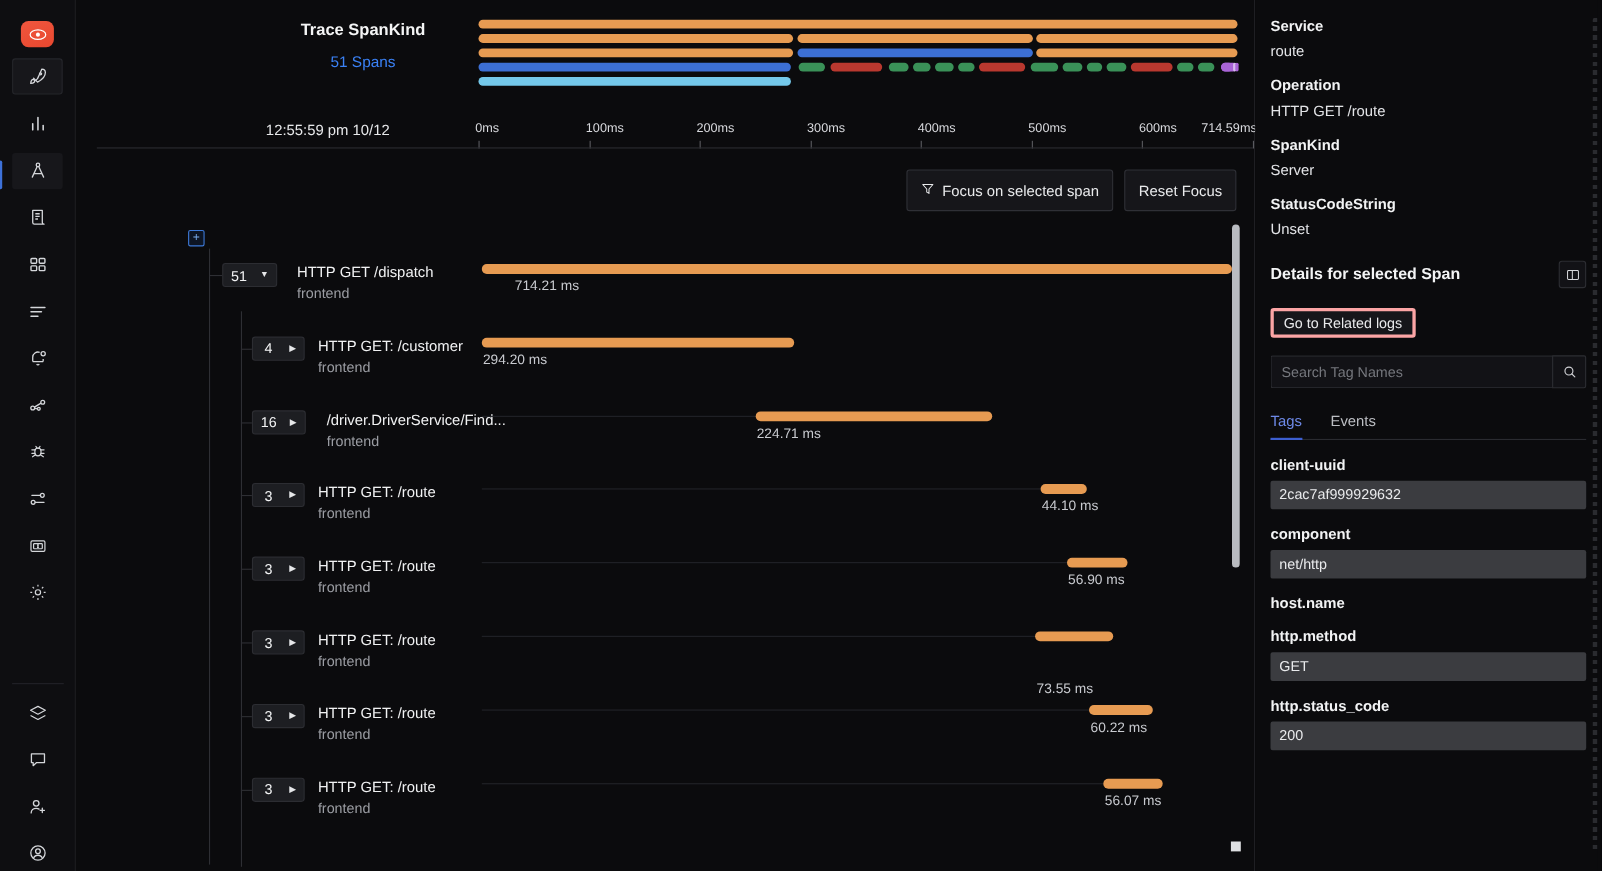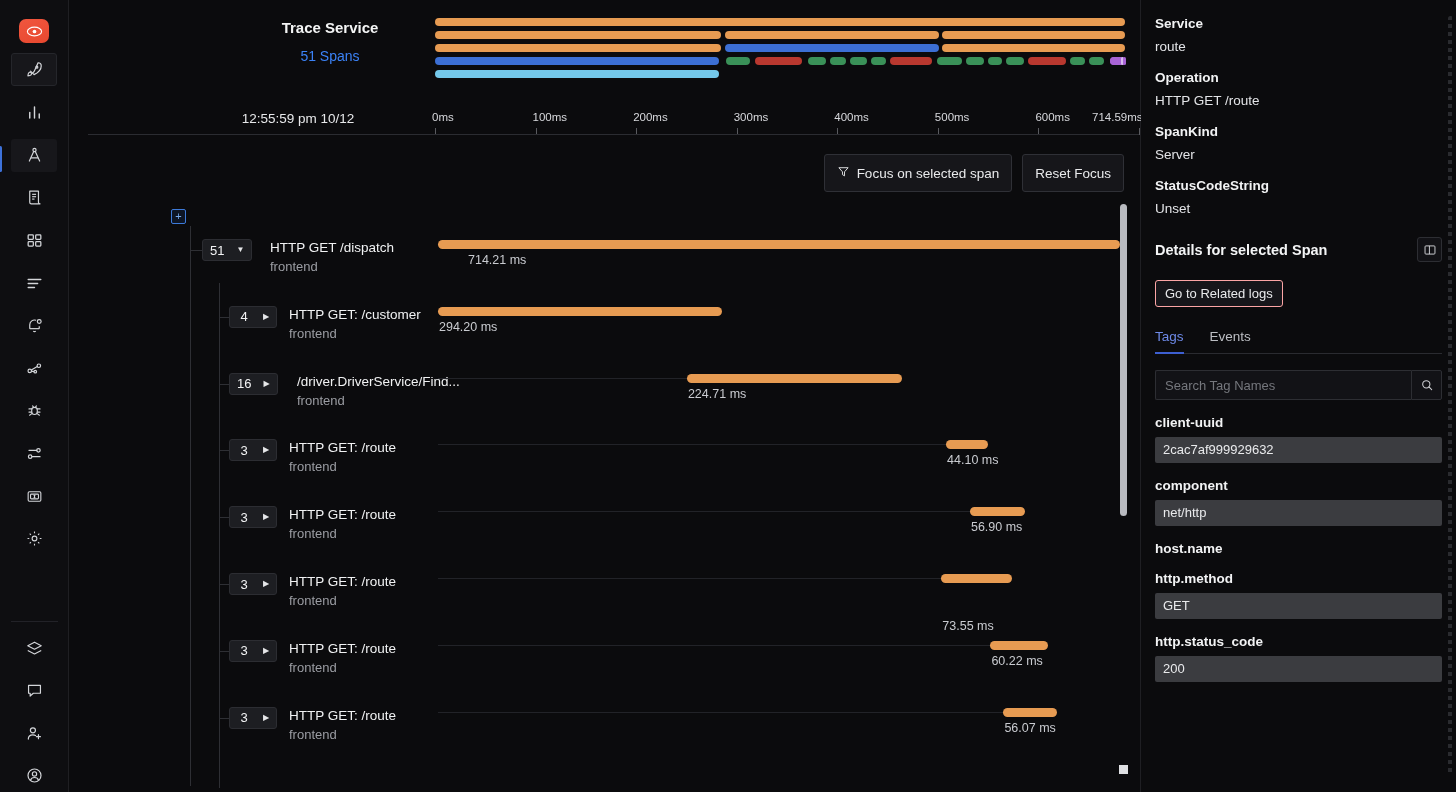--- a/index.html
+++ b/index.html
@@ -135,21 +135,21 @@
   #collapse-btn {
     width: 25px; height: 25px; border: 1px solid #2d2e33; border-radius: 3px;
     background: #121216; display: flex; align-items: center; justify-content: center;
     cursor: pointer; margin-top: -5px;
   }
   .dkey { color: #f2f3f4; font-size: 13.5px; font-weight: bold; margin-top: 16px; }
   .dval { color: #e3e4e7; font-size: 13.5px; margin-top: 8px; }
   #related-btn {
     margin-top: 18px; display: inline-flex; align-items: center;
     height: 27px; padding: 0 9px; background: #16161a;
-    border: 1px solid #fca5a5; border-radius: 3px;
+    border: 3px solid #fca5a5; border-radius: 3px;
     color: #e9eaec; font-size: 13px; cursor: pointer;
   }
   #tabs {
     margin-top: 22px; display: flex; gap: 26px;
     border-bottom: 1px solid #2a2b30;
   }
   .tab {
     padding-bottom: 9px; font-size: 13.5px; color: #bcbec3; cursor: pointer;
     position: relative;
   }
@@ -316,21 +316,21 @@
       <circle cx="12" cy="12" r="8.2"></circle>
         <circle cx="12" cy="10" r="2.7"></circle>
       <path d="M7 18c.6-2.3 2.6-3.5 5-3.5S16.4 15.7 17 18"></path>
     </svg>
   </div>
 </div>
 
 <div id="tracepanel">
 
   <div id="traceheader">
-    <div id="trace-title">Trace Service</div>
+    <div id="trace-title">Trace SpanKind</div>
     <div id="trace-spans">51 Spans</div>
     <div id="minimap">
         <div class="mini-row" style="top: 0px;">
           <div class="mini-seg" style="left: 0px; width: 690px; background: rgb(231, 155, 82);"></div>
         </div>
         <div class="mini-row" style="top: 13px;">
           <div class="mini-seg" style="left: 0px; width: 286.35px; background: rgb(231, 155, 82);"></div>
           <div class="mini-seg" style="left: 289.8px; width: 213.9px; background: rgb(231, 155, 82);"></div>
           <div class="mini-seg" style="left: 507.15px; width: 182.85px; background: rgb(231, 155, 82);"></div>
         </div>
@@ -540,34 +540,34 @@
     <div id="collapse-btn">
       <svg viewBox="0 0 24 24" width="14" height="14" fill="none" stroke="#d6d7db" stroke-width="1.6">
         <rect x="3.5" y="5" width="17" height="14" rx="1.5"></rect>
           <path d="M11 5v14"></path>
       </svg>
     </div>
   </div>
 
   <button id="related-btn">Go to Related logs</button>
 
-  <div id="tabs">
-      <div class="tab sel">Tags</div>
-      <div class="tab">Events</div>
-    </div>
-
   <div id="searchrow">
     <input id="tag-search" type="text" placeholder="Search Tag Names" style="">
     <div id="tag-search-btn">
       <svg viewBox="0 0 24 24" width="14" height="14" fill="none" stroke="#cfd0d4" stroke-width="1.8" stroke-linecap="round">
         <circle cx="10.8" cy="10.8" r="6.2"></circle>
           <path d="M15.4 15.4 20 20"></path>
       </svg>
     </div>
   </div>
+
+  <div id="tabs">
+      <div class="tab sel">Tags</div>
+      <div class="tab">Events</div>
+    </div>
 
   <div id="tag-list">
       <div class="tagkey">client-uuid</div>
       <div class="tagval">2cac7af999929632</div>
       <div class="tagkey">component</div>
       <div class="tagval">net/http</div>
       <div class="tagkey">host.name</div>
       <div class="tagkey">http.method</div>
       <div class="tagval">GET</div>
       <div class="tagkey">http.status_code</div>

